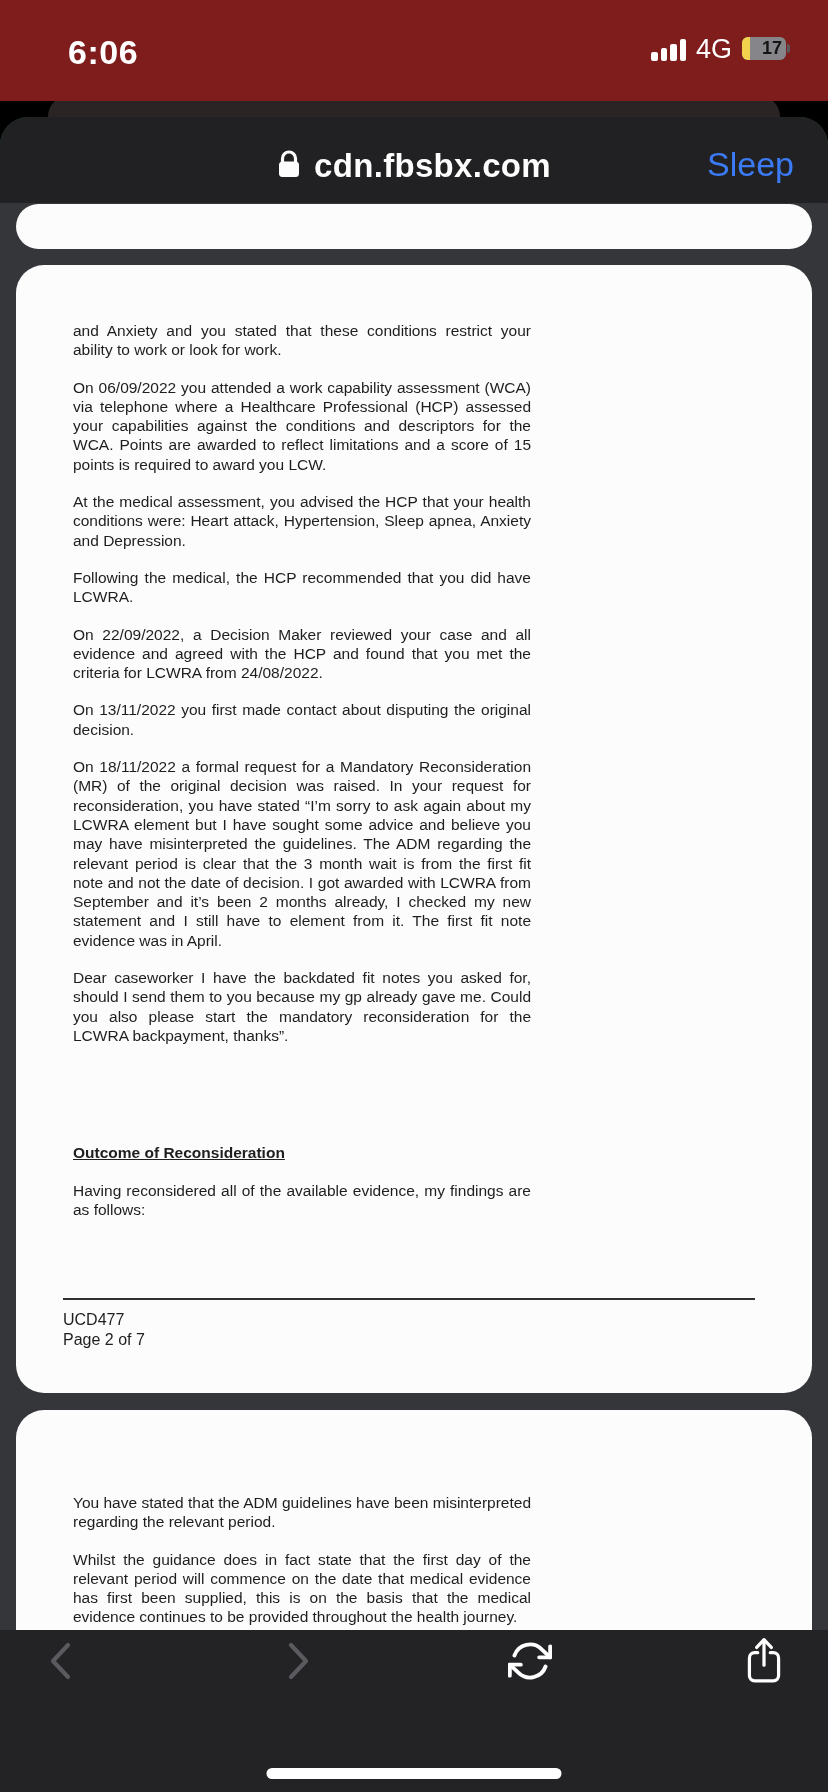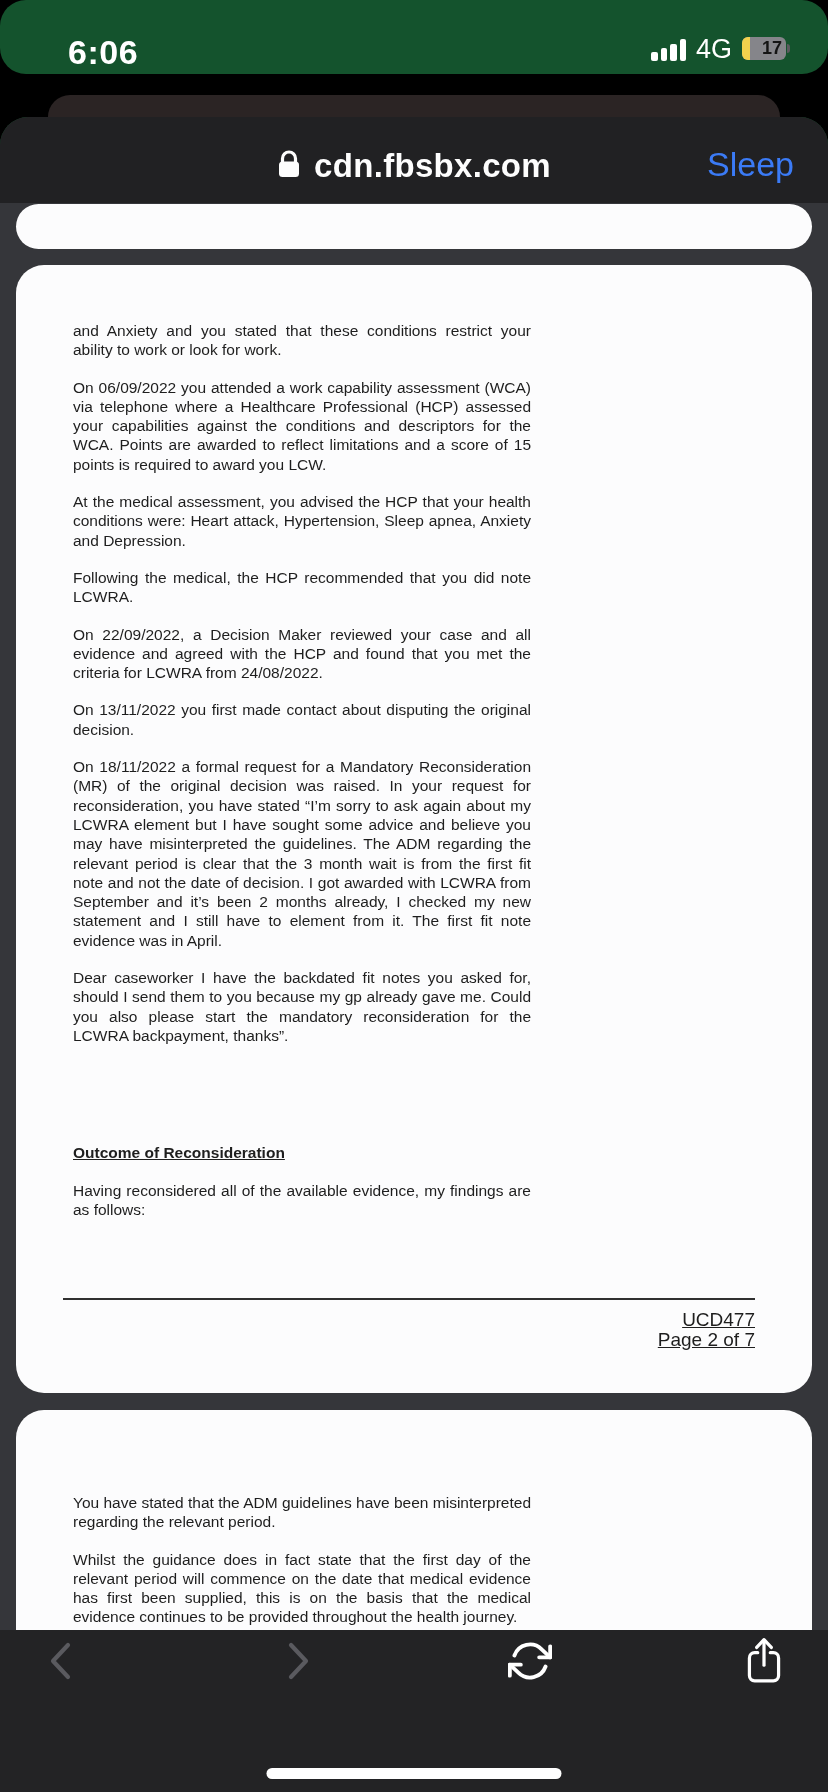--- a/index.html
+++ b/index.html
@@ -2,21 +2,21 @@
 <html><head>
 <meta charset="utf-8">
 <style>
   * { margin:0; padding:0; box-sizing:border-box; }
   html,body { background:#000; }
   body { width:828px; height:1792px; overflow:hidden;
          font-family:"Liberation Sans","DejaVu Sans",sans-serif; }
   .screen { position:relative; width:828px; height:1792px; background:#000; overflow:hidden; }
 
   
-  .statusbar { position:absolute; top:0; left:0; width:828px; height:74px; background:#14532d; z-index:5;border-radius:26px; }
+  .statusbar { position:absolute; top:0; left:0; width:828px; height:101px; background:#7f1d1d; z-index:5; }
   .time { position:absolute; left:68px; top:33px; color:#fff; font-size:34px; font-weight:700; letter-spacing:.5px; }
   .signal { position:absolute; left:651px; top:38px; width:38px; height:23px; display:flex; align-items:flex-end; gap:3px; }
   .signal i { display:block; width:6.5px; background:#fff; border-radius:2px; }
   .s1{height:9px}.s2{height:13px}.s3{height:17px}.s4{height:22px}
   .net { position:absolute; left:696px; top:34px; color:#fff; font-size:27px; font-weight:400; }
   .battery { position:absolute; left:742px; top:37px; display:flex; align-items:center; }
   .battery-body { position:relative; width:44px; height:23px; border-radius:6px; background:#85858a; overflow:hidden; }
   .battery-fill { position:absolute; left:0; top:0; bottom:0; width:8px; background:#f2d14d; }
   .battery-num { position:absolute; inset:0; display:flex; align-items:center; justify-content:center;
                  font-size:18px; font-weight:700; color:#141414;margin-left:16px; }
@@ -42,21 +42,21 @@
   .page-strip { height:45px; margin-top:1px; }
   .page-2 { position:relative; margin-top:16px; height:1128px; padding:56px 0 0 57px; }
   .page-3 { margin-top:17px; height:260px; padding:83px 0 0 57px; }
   .doc-text { width:458px; font-size:15.5px; line-height:19.3px; color:#1e1e1e;
               text-align:justify; }
   .doc-text p { margin:0 0 18px 0; }
   .doc-heading { font-weight:700; text-decoration:underline; text-align:left; }
   .spacer-block { height:80px; }
   .page-footer { position:absolute; left:47px; right:57px; bottom:44px; }
   .footer-rule { border:none; border-top:2px solid #303030; margin:0 0 10px 0; }
-  .footer-lines { text-align:right; font-size:19px; line-height:19.5px; color:#1e1e1e;text-decoration:underline; }
+  .footer-lines { font-size:16px; line-height:19.5px; color:#1e1e1e; }
 
   
   .toolbar { position:absolute; left:0; bottom:0; width:828px; height:162px; background:#232325; }
   .tb-btn { position:absolute; top:32px; transform:translate(-50%,-50%); background:none; border:none;
             cursor:pointer; width:56px; height:60px; display:flex; align-items:center; justify-content:center; }
   .tb-back{left:61px}.tb-fwd{left:298px}.tb-refresh{left:530px}.tb-share{left:764px}
   .home-indicator { position:absolute; left:50%; transform:translateX(-50%); bottom:13px;
                     width:295px; height:11px; border-radius:6px; background:#fff; }
 </style>
 </head>
@@ -101,21 +101,21 @@
 
     <div class="pdf-area">
 
       <div class="page page-strip"></div>
 
       <div class="page page-2">
         <div class="doc-text">
           <p>and Anxiety and you stated that these conditions restrict your ability to work or look for work.</p>
           <p>On 06/09/2022 you attended a work capability assessment (WCA) via telephone where a Healthcare Professional (HCP) assessed your capabilities against the conditions and descriptors for the WCA. Points are awarded to reflect limitations and a score of 15 points is required to award you LCW.</p>
           <p>At the medical assessment, you advised the HCP that your health conditions were:  Heart attack, Hypertension, Sleep apnea, Anxiety and Depression.</p>
-          <p>Following the medical, the HCP recommended that you did note LCWRA.</p>
+          <p>Following the medical, the HCP recommended that you did have LCWRA.</p>
           <p>On 22/09/2022, a Decision Maker reviewed your case and all evidence and agreed with the HCP and found that you met the criteria for LCWRA from 24/08/2022.</p>
           <p>On 13/11/2022 you first made contact about disputing the original decision.</p>
           <p>On 18/11/2022 a formal request for a Mandatory Reconsideration (MR) of the original decision was raised. In your request for reconsideration, you have stated “I’m sorry to ask again about my LCWRA element but I have sought some advice and believe you may have misinterpreted the guidelines. The ADM regarding the relevant period is clear that the 3 month wait is from the first fit note and not the date of decision. I got awarded with LCWRA from September and it’s been 2 months already, I checked my new statement and I still have to element from it. The first fit note evidence was in April.</p>
           <p>Dear caseworker I have the backdated fit notes you asked for, should I send them to you because my gp already gave me. Could you also please start the mandatory reconsideration for the LCWRA backpayment, thanks”.</p>
           <div class="spacer-block"></div>
           <p class="doc-heading">Outcome of Reconsideration</p>
           <p>Having reconsidered all of the available evidence, my findings are as follows:</p>
         </div>
         <div class="page-footer">
           <hr class="footer-rule">

